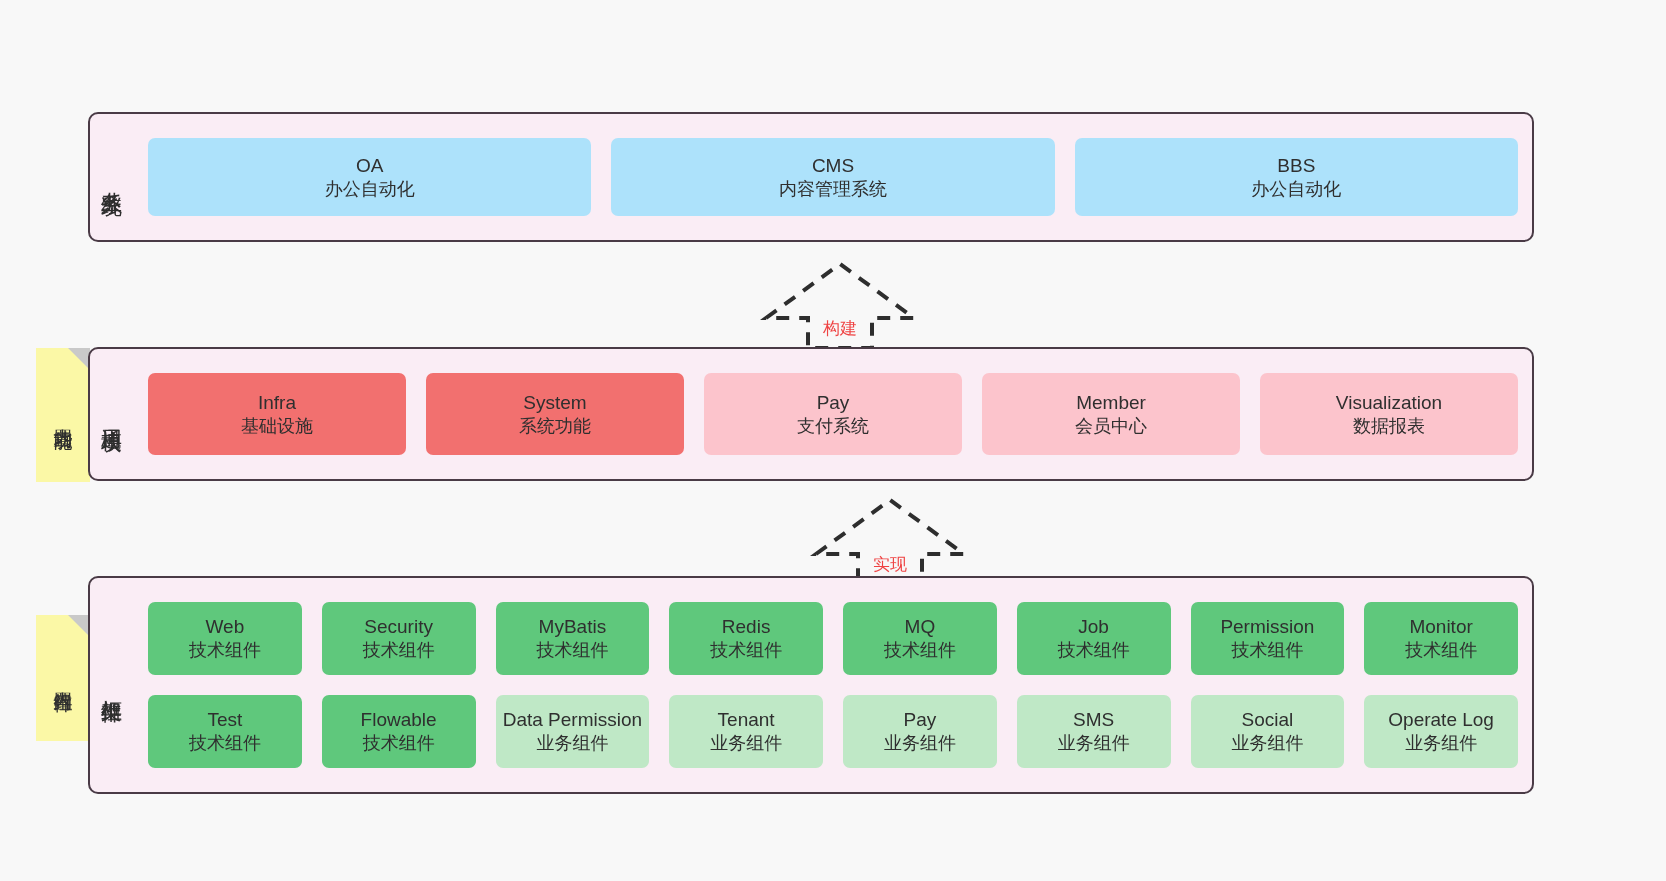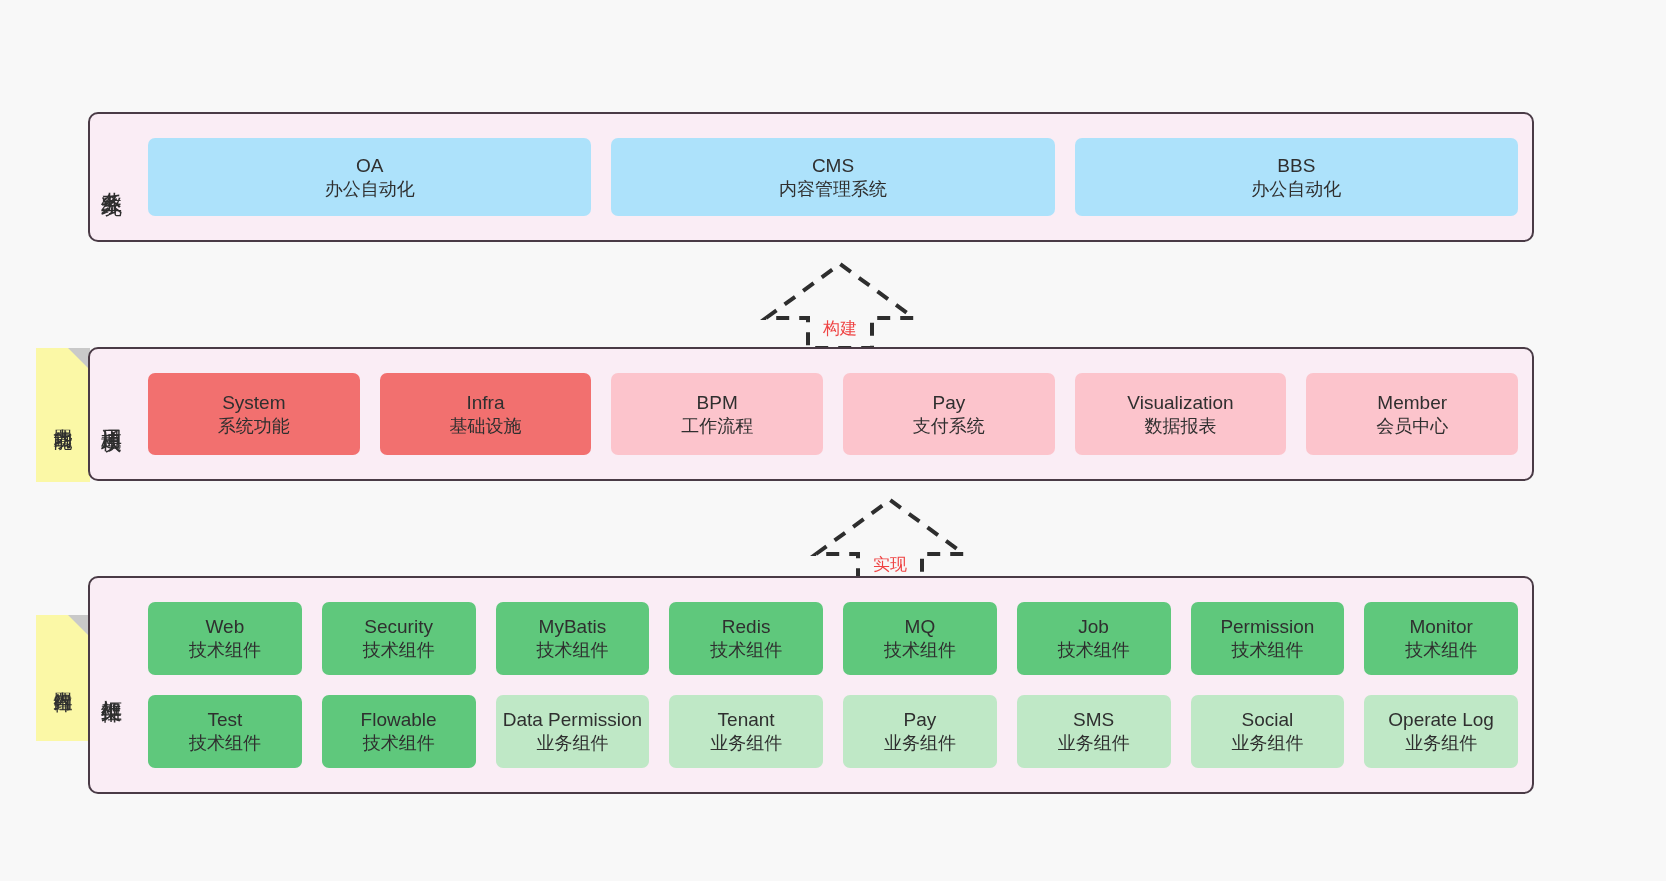--- a/index.html
+++ b/index.html
@@ -172,42 +172,38 @@
   <div class="sticky" style="left:36px; top:348px; height:134px;">
     <div class="fold"></div>
     <span>内置功能</span>
   </div>
 
   <div class="layer" id="layer-modules" style="left:88px; top:347px; width:1446px; height:134px;">
     <div class="layer-title">通用模块</div>
     <div class="layer-body">
       <div class="row">
         <div class="card c-red h-mod">
+          <span class="t1">Infra</span>
+          <span class="t2">基础设施</span>
+        </div>
+        <div class="card c-red h-mod">
           <span class="t1">System</span>
           <span class="t2">系统功能</span>
-        </div>
-        <div class="card c-red h-mod">
-          <span class="t1">Infra</span>
-          <span class="t2">基础设施</span>
-        </div>
-        <div class="card c-pink h-mod">
-          <span class="t1">BPM</span>
-          <span class="t2">工作流程</span>
         </div>
         <div class="card c-pink h-mod">
           <span class="t1">Pay</span>
           <span class="t2">支付系统</span>
         </div>
         <div class="card c-pink h-mod">
+          <span class="t1">Member</span>
+          <span class="t2">会员中心</span>
+        </div>
+        <div class="card c-pink h-mod">
           <span class="t1">Visualization</span>
           <span class="t2">数据报表</span>
-        </div>
-        <div class="card c-pink h-mod">
-          <span class="t1">Member</span>
-          <span class="t2">会员中心</span>
         </div>
       </div>
     </div>
   </div>
 
   <div class="arrow-wrap" style="left:810px; top:492px;">
     <svg viewBox="0 0 160 96" preserveAspectRatio="none">
       <path d="M 6 62 L 80 8 L 154 62 L 112 62 L 112 92 L 48 92 L 48 62 Z" fill="none" stroke="#2e2e2e" stroke-width="4" stroke-dasharray="13 10" stroke-linejoin="miter"></path>
     </svg>
     <div class="arrow-label">实现</div>

